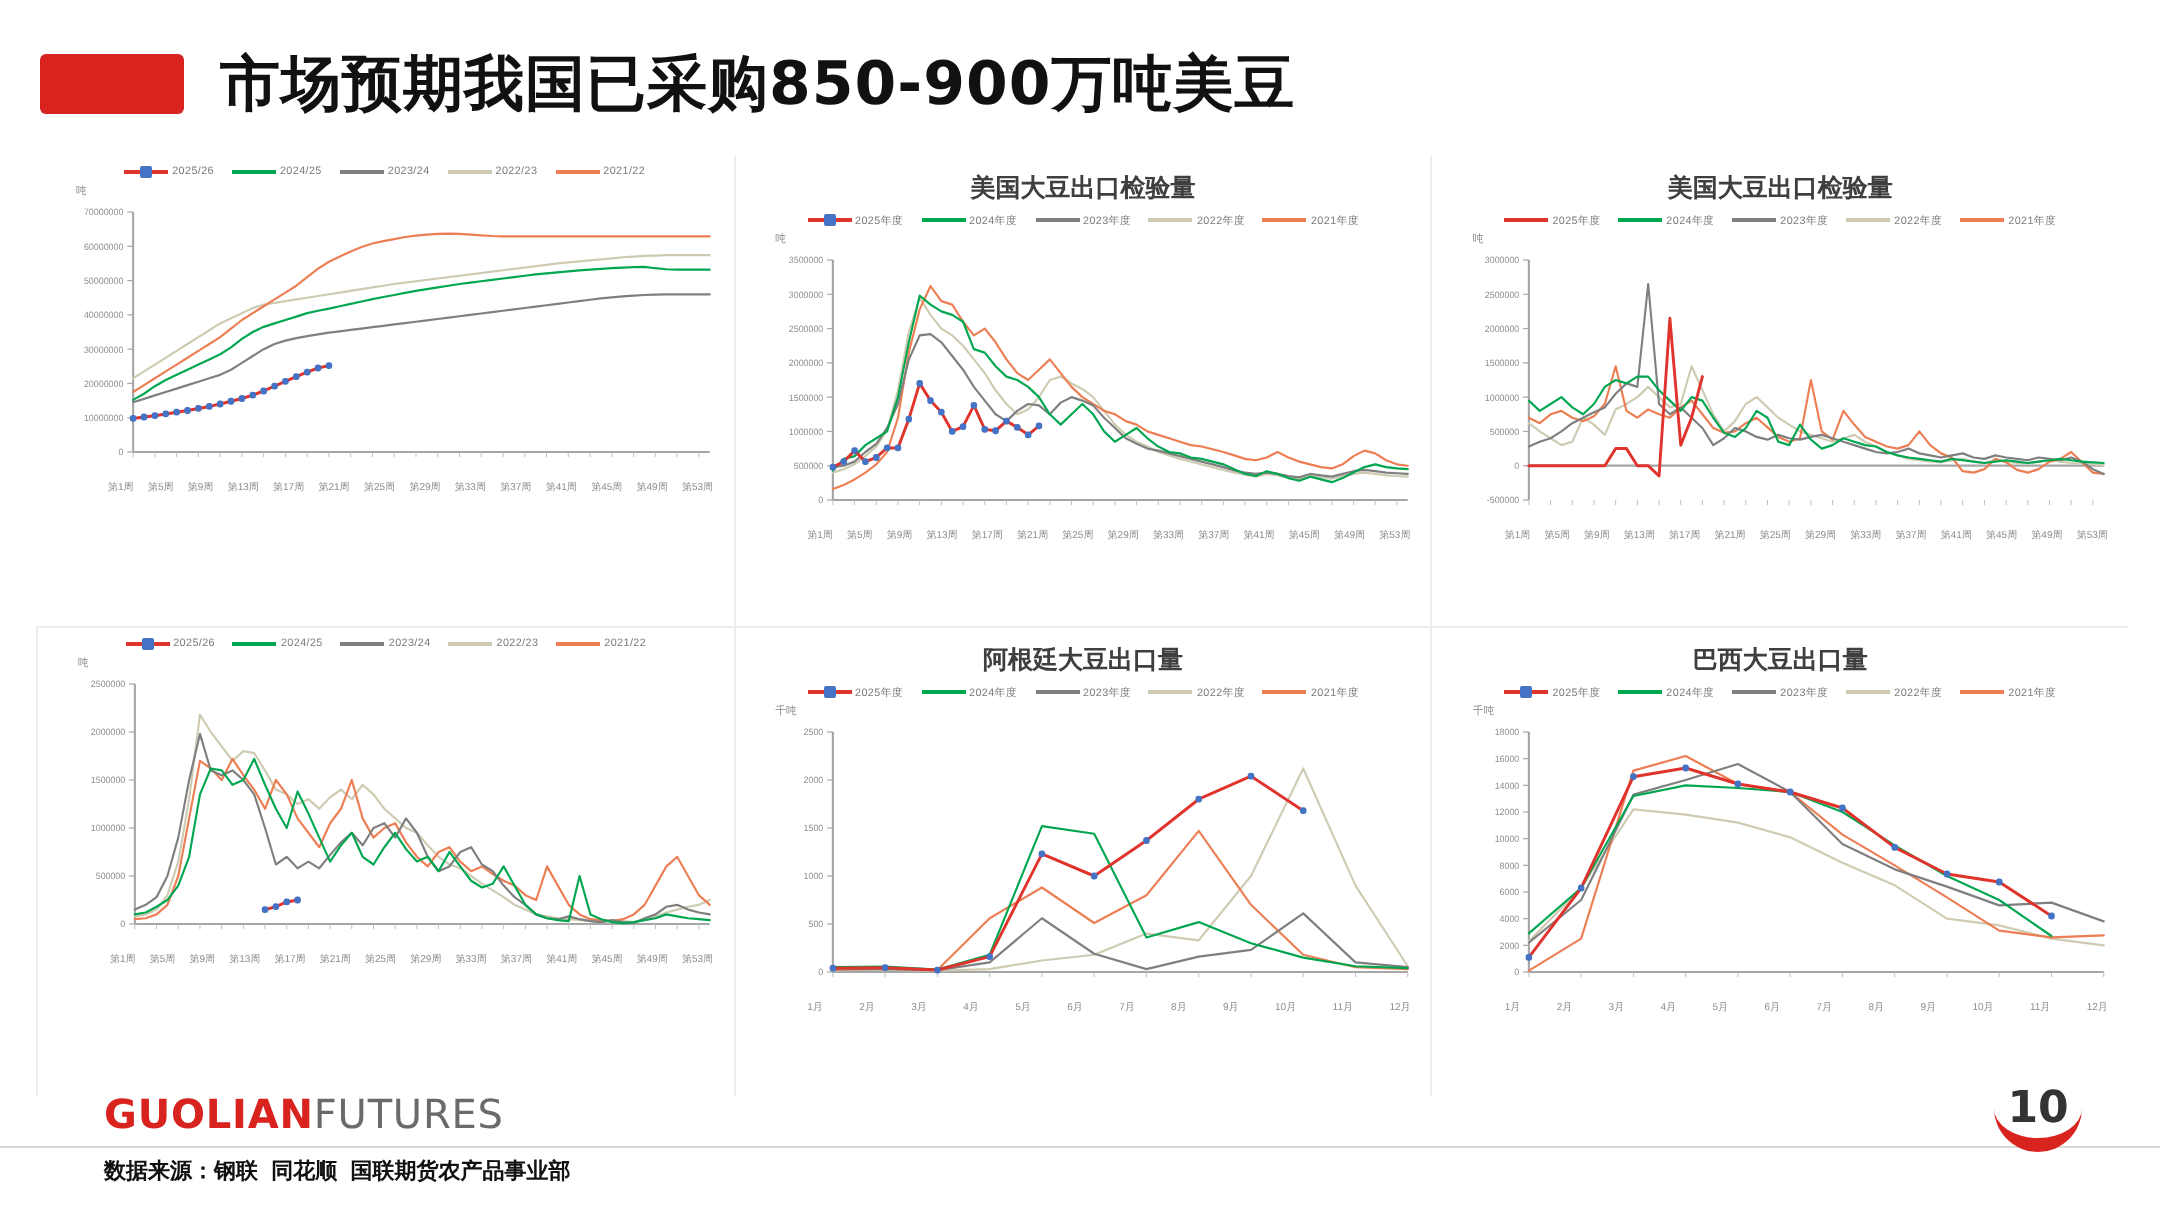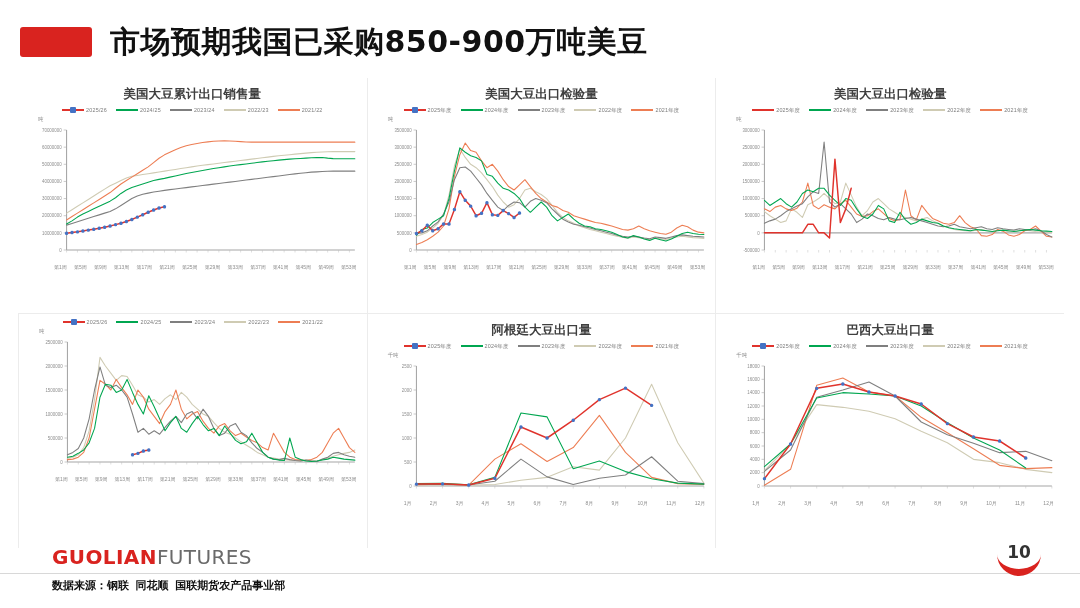--- a/index.html
+++ b/index.html
@@ -39,37 +39,36 @@
   
   .logo{position:absolute;left:52px;top:545px;font-size:20px;letter-spacing:.4px;
         font-family:"DejaVu Sans","Liberation Sans",sans-serif;}
   .logo .g{color:#d9231f;font-weight:700;}
   .logo .f{color:#6a6a6a;font-weight:400;}
   .footline{position:absolute;left:0;top:573px;width:1080px;height:1px;background:#d8d8d8;}
   .source{position:absolute;left:52px;top:578px;font-size:11px;font-weight:700;color:#111;
         font-family:Liberation Mono, monospace;}
 
   .pagenum{position:absolute;right:38px;top:540px;width:46px;height:46px;}
-  .pagenum .num{position:absolute;left:0;top:2px;width:46px;text-align:center;font-size:17px;font-weight:700;color:#333;
+  .pagenum .num{position:absolute;left:0;top:2px;width:46px;text-align:center;font-size:22px;font-weight:700;color:#333;
         font-family:"DejaVu Sans","Liberation Sans",sans-serif;}
   .pagenum .arc{position:absolute;left:0;top:12px;width:46px;height:34px;}
 </style>
 </head>
 <body>
 
 <div class="slide">
 
   <div class="header">
     <div class="header-bar"></div>
     <div class="header-title">市场预期我国已采购850-900万吨美豆</div>
   </div>
 
   <div class="grid" id="grid">
       <div class="cell">
-        <div class="chart-title">美国大豆累计出口销售量</div>
         <div class="legend">
           <div class="lg">
             <span class="swatch">
               <i style="background: rgb(224, 51, 44);"></i>
               <b style="background: rgb(68, 114, 196);"></b>
             </span>
             <span class="lbl">2025/26</span>
           </div>
           <div class="lg">
             <span class="swatch">

